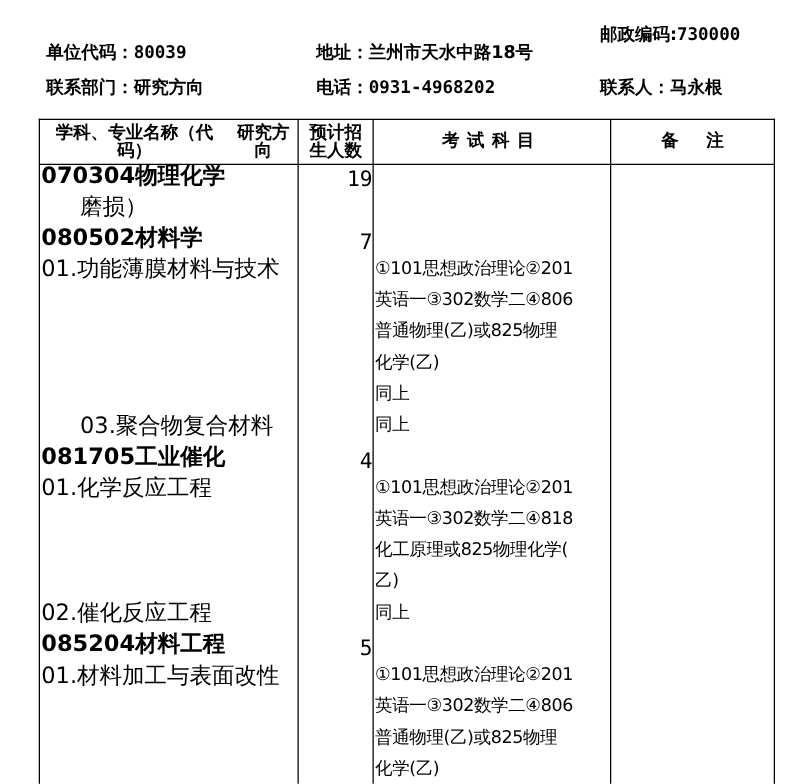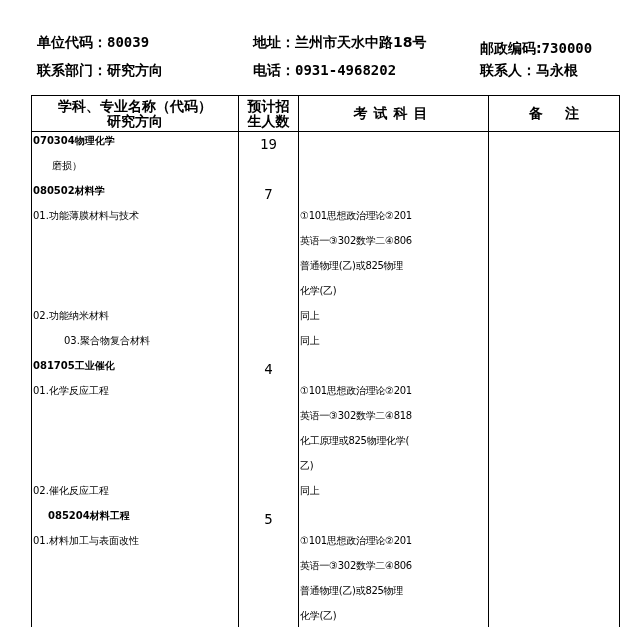--- a/index.html
+++ b/index.html
@@ -13,104 +13,103 @@
 
   .tbl { position: absolute; left: 31px; top: 95px; width: 587px; height: 532px;
          border-left: 1px solid #000; border-top: 1px solid #000; border-right: 1px solid #000; }
   .vline { position: absolute; top: 0; bottom: 0; width: 0; border-left: 1px solid #000; }
   .hline { position: absolute; left: 0; right: 0; height: 0; border-top: 1px solid #000; }
 
   .hdr { position: absolute; top: 0; height: 35px; display: flex; align-items: center; justify-content: center;
          text-align: center; font-weight: bold; font-size: 14px; line-height: 15px; }
   .hdr-spaced { letter-spacing: 6px; }
 
-  .cell { position: absolute; font-size: 10px; line-height: 25px; white-space: nowrap; }
+  .cell { position: absolute; font-size: 18px; line-height: 25px; white-space: nowrap; }
   .major { font-weight: bold; }
-  .count { position: absolute; left: 207px; width: 59px; text-align: center; font-size: 14px;
+  .count { position: absolute; left: 207px; width: 59px; text-align: right; font-size: 17px;
            font-family: "DejaVu Sans Mono", "Liberation Mono", monospace; line-height: 25px; }
-  .exam { position: absolute; left: 268px; font-size: 10px; line-height: 25px; white-space: nowrap; letter-spacing: -0.3px; }
+  .exam { position: absolute; left: 268px; font-size: 14px; line-height: 25px; white-space: nowrap; letter-spacing: -0.3px; }
 </style>
 </head>
 <body>
 
 <div class="info" style="left:37px; top:34px;">
   <span>单位代码：</span><span class="mono">80039</span>
 </div>
 <div class="info" style="left:253px; top:34px;">
   <span>地址：</span><span>兰州市天水中路18号</span>
 </div>
-<div class="info" style="left:480px; top:40px;">
+<div class="info" style="left:480px; top:20px;">
   <span>邮政编码:</span><span class="mono">730000</span>
 </div>
 <div class="info" style="left:37px; top:62px;">
   <span>联系部门：</span><span>研究方向</span>
 </div>
 <div class="info" style="left:253px; top:62px;">
   <span>电话：</span><span class="mono">0931-4968202</span>
 </div>
 <div class="info" style="left:480px; top:62px;">
   <span>联系人：</span><span>马永根</span>
 </div>
 
 <div class="tbl">
   <div class="vline" style="left:206px;"></div>
   <div class="vline" style="left:266px;"></div>
   <div class="vline" style="left:456px;"></div>
   <div class="hline" style="top:35px;"></div>
 
-  <div class="hdr" style="left:0; width:206px; flex-direction:column;">
+  <div class="hdr" style="left:0; width:206px; flex-direction:row;">
     <span>学科、专业名称（代码）</span>
     <span>研究方向</span>
   </div>
   <div class="hdr" style="left:207px; width:59px; flex-direction:column;">
     <span>预计招</span>
     <span>生人数</span>
   </div>
   <div class="hdr hdr-spaced" style="left:267px; width:189px;">考试科目</div>
   <div class="hdr" style="left:457px; width:130px; letter-spacing:22px; padding-left:22px; box-sizing:border-box;">备注</div>
 
   <div class="cell major" style="left:1px; top:32px;">
     <span>070304物理化学</span>
   </div>
   <div class="count" style="top:36px;">19</div>
 
-  <div class="cell dir" style="left:20px; top:57px;">磨损）</div>
+  <div class="cell dir" style="left:32px; top:57px;">磨损）</div>
 
   <div class="cell major" style="left:1px; top:82px;">080502材料学</div>
   <div class="count" style="top:86px;">7</div>
 
   <div class="cell dir" style="left:1px; top:107px;">01.功能薄膜材料与技术</div>
   <div class="exam" style="top:107px;">
     <div>①101思想政治理论②201</div>
     <div>英语一③302数学二④806</div>
     <div>普通物理(乙)或825物理</div>
     <div>化学(乙)</div>
   </div>
 
-  <div class="cell dir" style="left:1px; top:207px;">02.功能纳米材料</div>
   <div class="exam" style="top:207px;">同上</div>
 
   <div class="cell dir" style="left:1px; top:232px;padding-left:31px;">03.聚合物复合材料</div>
   <div class="exam" style="top:232px;">同上</div>
 
   <div class="cell major" style="left:1px; top:257px;">081705工业催化</div>
   <div class="count" style="top:261px;">4</div>
 
   <div class="cell dir" style="left:1px; top:282px;">01.化学反应工程</div>
   <div class="exam" style="top:282px;">
     <div>①101思想政治理论②201</div>
     <div>英语一③302数学二④818</div>
     <div>化工原理或825物理化学(</div>
     <div>乙)</div>
   </div>
 
   <div class="cell dir" style="left:1px; top:382px;">02.催化反应工程</div>
   <div class="exam" style="top:382px;">同上</div>
 
-  <div class="cell major" style="left:1px; top:407px;margin-left:15px;">085204材料工程</div>
+  <div class="cell major" style="left:1px; top:407px;">085204材料工程</div>
   <div class="count" style="top:411px;">5</div>
 
   <div class="cell dir" style="left:1px; top:432px;">01.材料加工与表面改性</div>
   <div class="exam" style="top:432px;">
     <div>①101思想政治理论②201</div>
     <div>英语一③302数学二④806</div>
     <div>普通物理(乙)或825物理</div>
     <div>化学(乙)</div>
   </div>
 </div>

